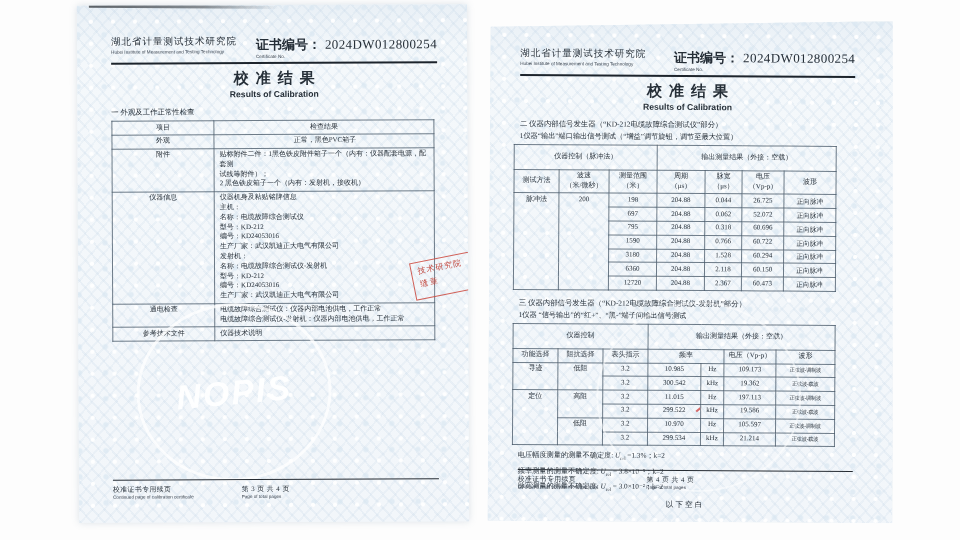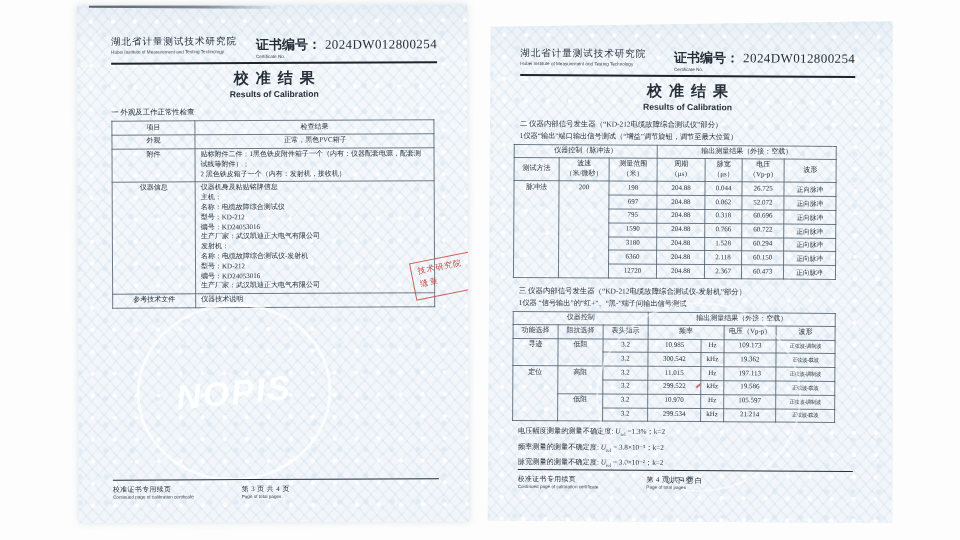--- a/index.html
+++ b/index.html
@@ -52,25 +52,25 @@
   table { border-collapse:collapse; table-layout:fixed; margin-top:3px; }
   th,td { border:1px solid rgba(72,88,104,0.78); font-size:7px; line-height:1.4;
           padding:1.5px 3px; text-align:center; vertical-align:middle;
           overflow:hidden; }
   th { font-weight:normal; }
   .pre { white-space:pre-line; }
   .lft { text-align:left; }
   .top { vertical-align:top; }
 
   .check-table { width:323px; }
-  .check-table .c1 { width:83px; }
+  .check-table .c1 { width:102px; }
   .check-table td.res { padding-left:5px; }
 
   .sig-table { width:322px; margin-left:-6px; }
-  .group-row th { padding:1px 2px; }
+  .group-row th { padding:7px 2px; }
   .wave1 { font-size:6.6px; }
   .wave2 { font-size:5.2px; letter-spacing:-0.2px; }
 
   .unc { font-size:7.2px; margin-top:5px; }
   .unc .sym { font-style:italic; }
   .unc sub { font-size:5px; }
   .blank-note { text-align:center; font-size:7.6px; margin-top:7px; letter-spacing:2px; }
 
   .pfooter { position:absolute; left:34px; right:30px; }
   .page-left  .pfooter { top:474px; }
@@ -154,20 +154,25 @@
 主机：
 名称：电缆故障综合测试仪
 型号：KD-212
 编号：KD24053016
 生产厂家：武汉凯迪正大电气有限公司
 发射机：
 名称：电缆故障综合测试仪-发射机
 型号：KD-212
 编号：KD24053016
 生产厂家：武汉凯迪正大电气有限公司</td>
+      </tr>
+      <tr>
+        <td class="c1 top">通电检查</td>
+        <td class="res lft pre">电缆故障综合测试仪：仪器内部电池供电，工作正常
+电缆故障综合测试仪-发射机：仪器内部电池供电，工作正常</td>
       </tr>
       <tr>
         <td class="c1">参考技术文件</td>
         <td class="res lft">仪器技术说明</td>
       </tr>
     </tbody>
       </table>
 
     <div class="stamp">
       <div class="s1">技术研究院</div>

